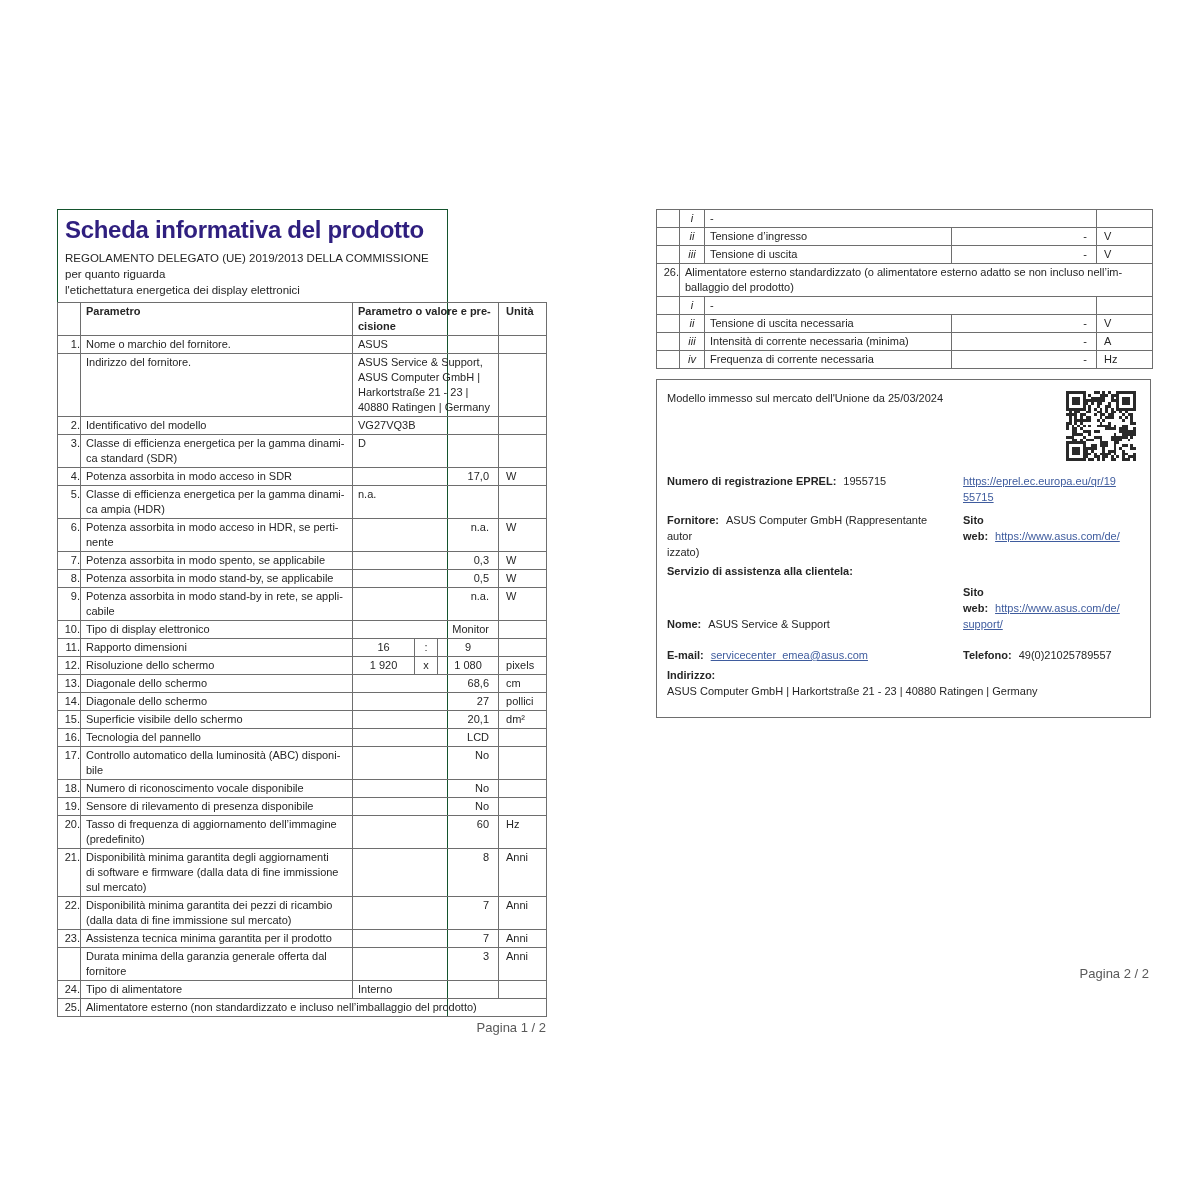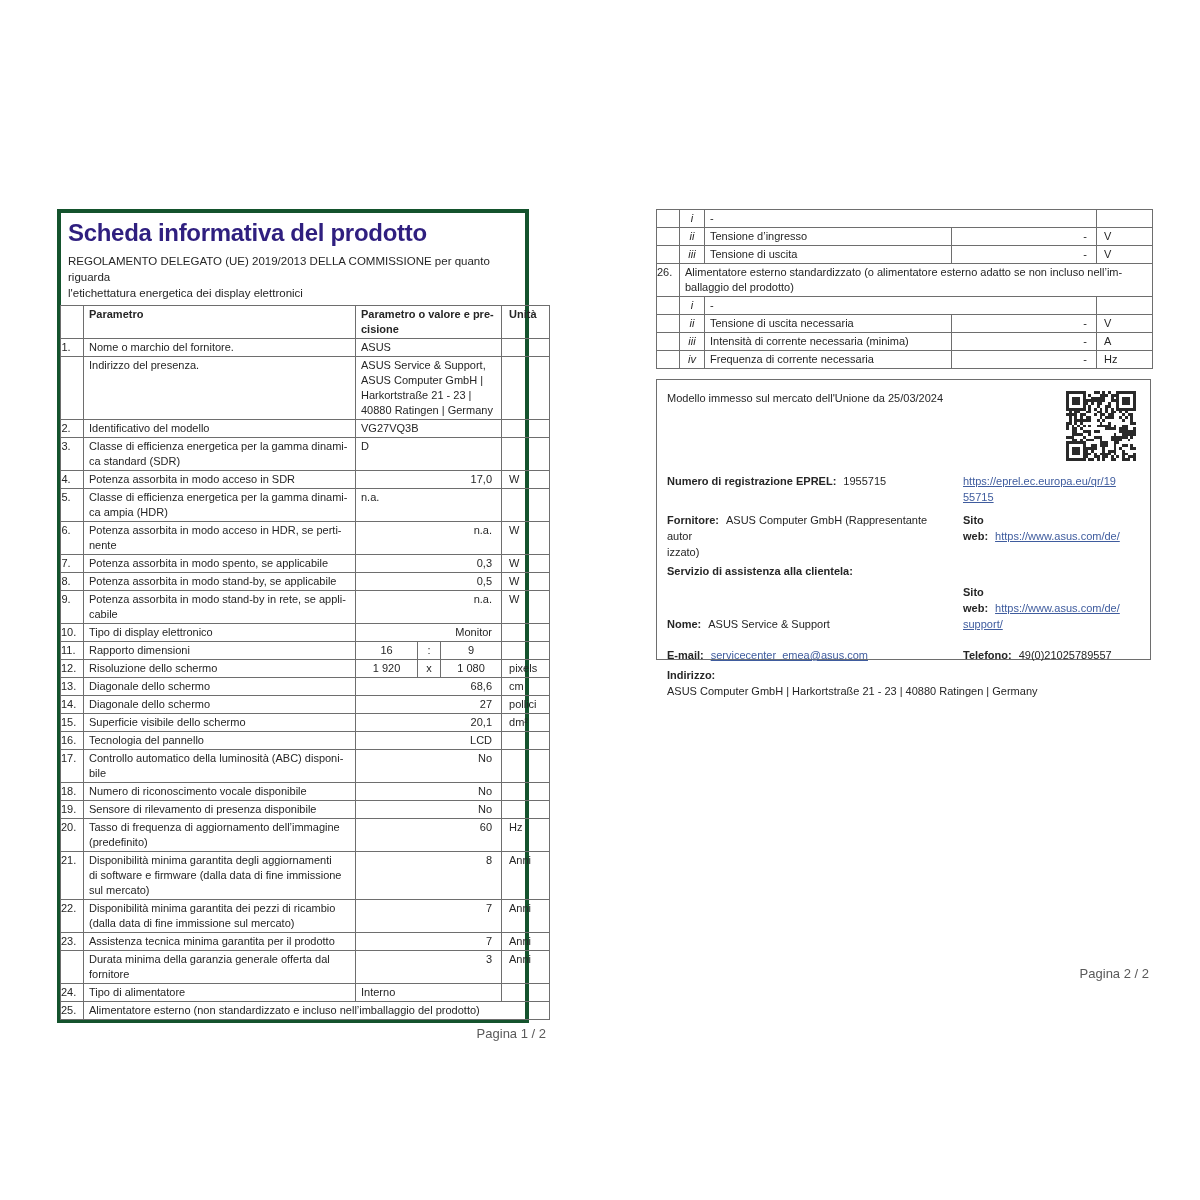--- a/index.html
+++ b/index.html
@@ -6,48 +6,48 @@
   body{
     width:1200px;height:1200px;background:#ffffff;
     font-family:"Liberation Sans",sans-serif;color:#262626;
     position:relative;
   }
   *{box-sizing:border-box;}
   .page{position:absolute;top:209px;}
   .page1{left:57px;width:489px;}
   .page2{left:656px;width:495px;height:990px;}
 
-  .frame{border:4px solid #14532d;width:472px;}
+  .frame{border:1px solid #14532d;width:391px;}
   .titleblock{padding:7px 10px 4px 7px;}
   .doc-title{
     margin:0 0 7px 0;font-size:24px;line-height:26px;font-weight:bold;
     letter-spacing:-0.3px;color:#2f1f7f;
   }
   .reg{margin:0;font-size:11.5px;line-height:16px;white-space:pre-line;}
 
   table{border-collapse:collapse;table-layout:fixed;}
   .t1{width:489px;margin:0 -1px -1px -1px;}
   .t2{width:496px;}
   td{
     border:1px solid #6e6e6e;vertical-align:top;
     font-size:11px;line-height:15px;padding:1px 2px;
     white-space:pre-line;
   }
   .hb{font-weight:bold;}
-  .num{text-align:center;padding-left:0;padding-right:12px;}
+  .num{text-align:right;padding-left:0;padding-right:0;}
   .sub{text-align:center;font-style:italic;padding-left:0;padding-right:0;}
   .lbl{padding-left:5px;padding-right:4px;}
   .val-r{text-align:right;padding-right:9px;}
   .val-l{text-align:left;padding-left:5px;}
   .ctr{text-align:center;margin-left:40px;}
   .unit{padding-left:7px;}
 
   .eprel{
     position:relative;margin-top:10px;border:1px solid #6e6e6e;
-    width:495px;height:281px;padding:10px 10px 8px 10px;
+    width:495px;height:339px;padding:10px 10px 8px 10px;
     font-size:11px;line-height:16px;
   }
   .erow{display:flex;}
   .ecol-l{width:296px;flex:0 0 296px;padding-right:10px;}
   .ecol-r{flex:1;}
   .eprel b{margin-right:7px;}
   .pl{white-space:pre-line;}
   .lnk{color:#3f5c9e;text-decoration:underline;cursor:pointer;}
   .m-model{margin-top:0;}
   .m-eprelrow{margin-top:67px;}
@@ -95,21 +95,21 @@
       </thead>
       <tbody id="t1body">
           <tr>
             <td class="num">1.</td>
             <td class="lbl">Nome o marchio del fornitore.</td>
             <td class="val-l" colspan="3">ASUS</td>
             <td class="unit"></td>
           </tr>
           <tr>
             <td class="num"></td>
-            <td class="lbl">Indirizzo del presenza.</td>
+            <td class="lbl">Indirizzo del fornitore.</td>
             <td class="val-l" colspan="3">ASUS Service &amp; Support,
 ASUS Computer GmbH |
 Harkortstraße 21 - 23 |
 40880 Ratingen | Germany</td>
             <td class="unit"></td>
           </tr>
           <tr>
             <td class="num">2.</td>
             <td class="lbl">Identificativo del modello</td>
             <td class="val-l" colspan="3">VG27VQ3B</td>

